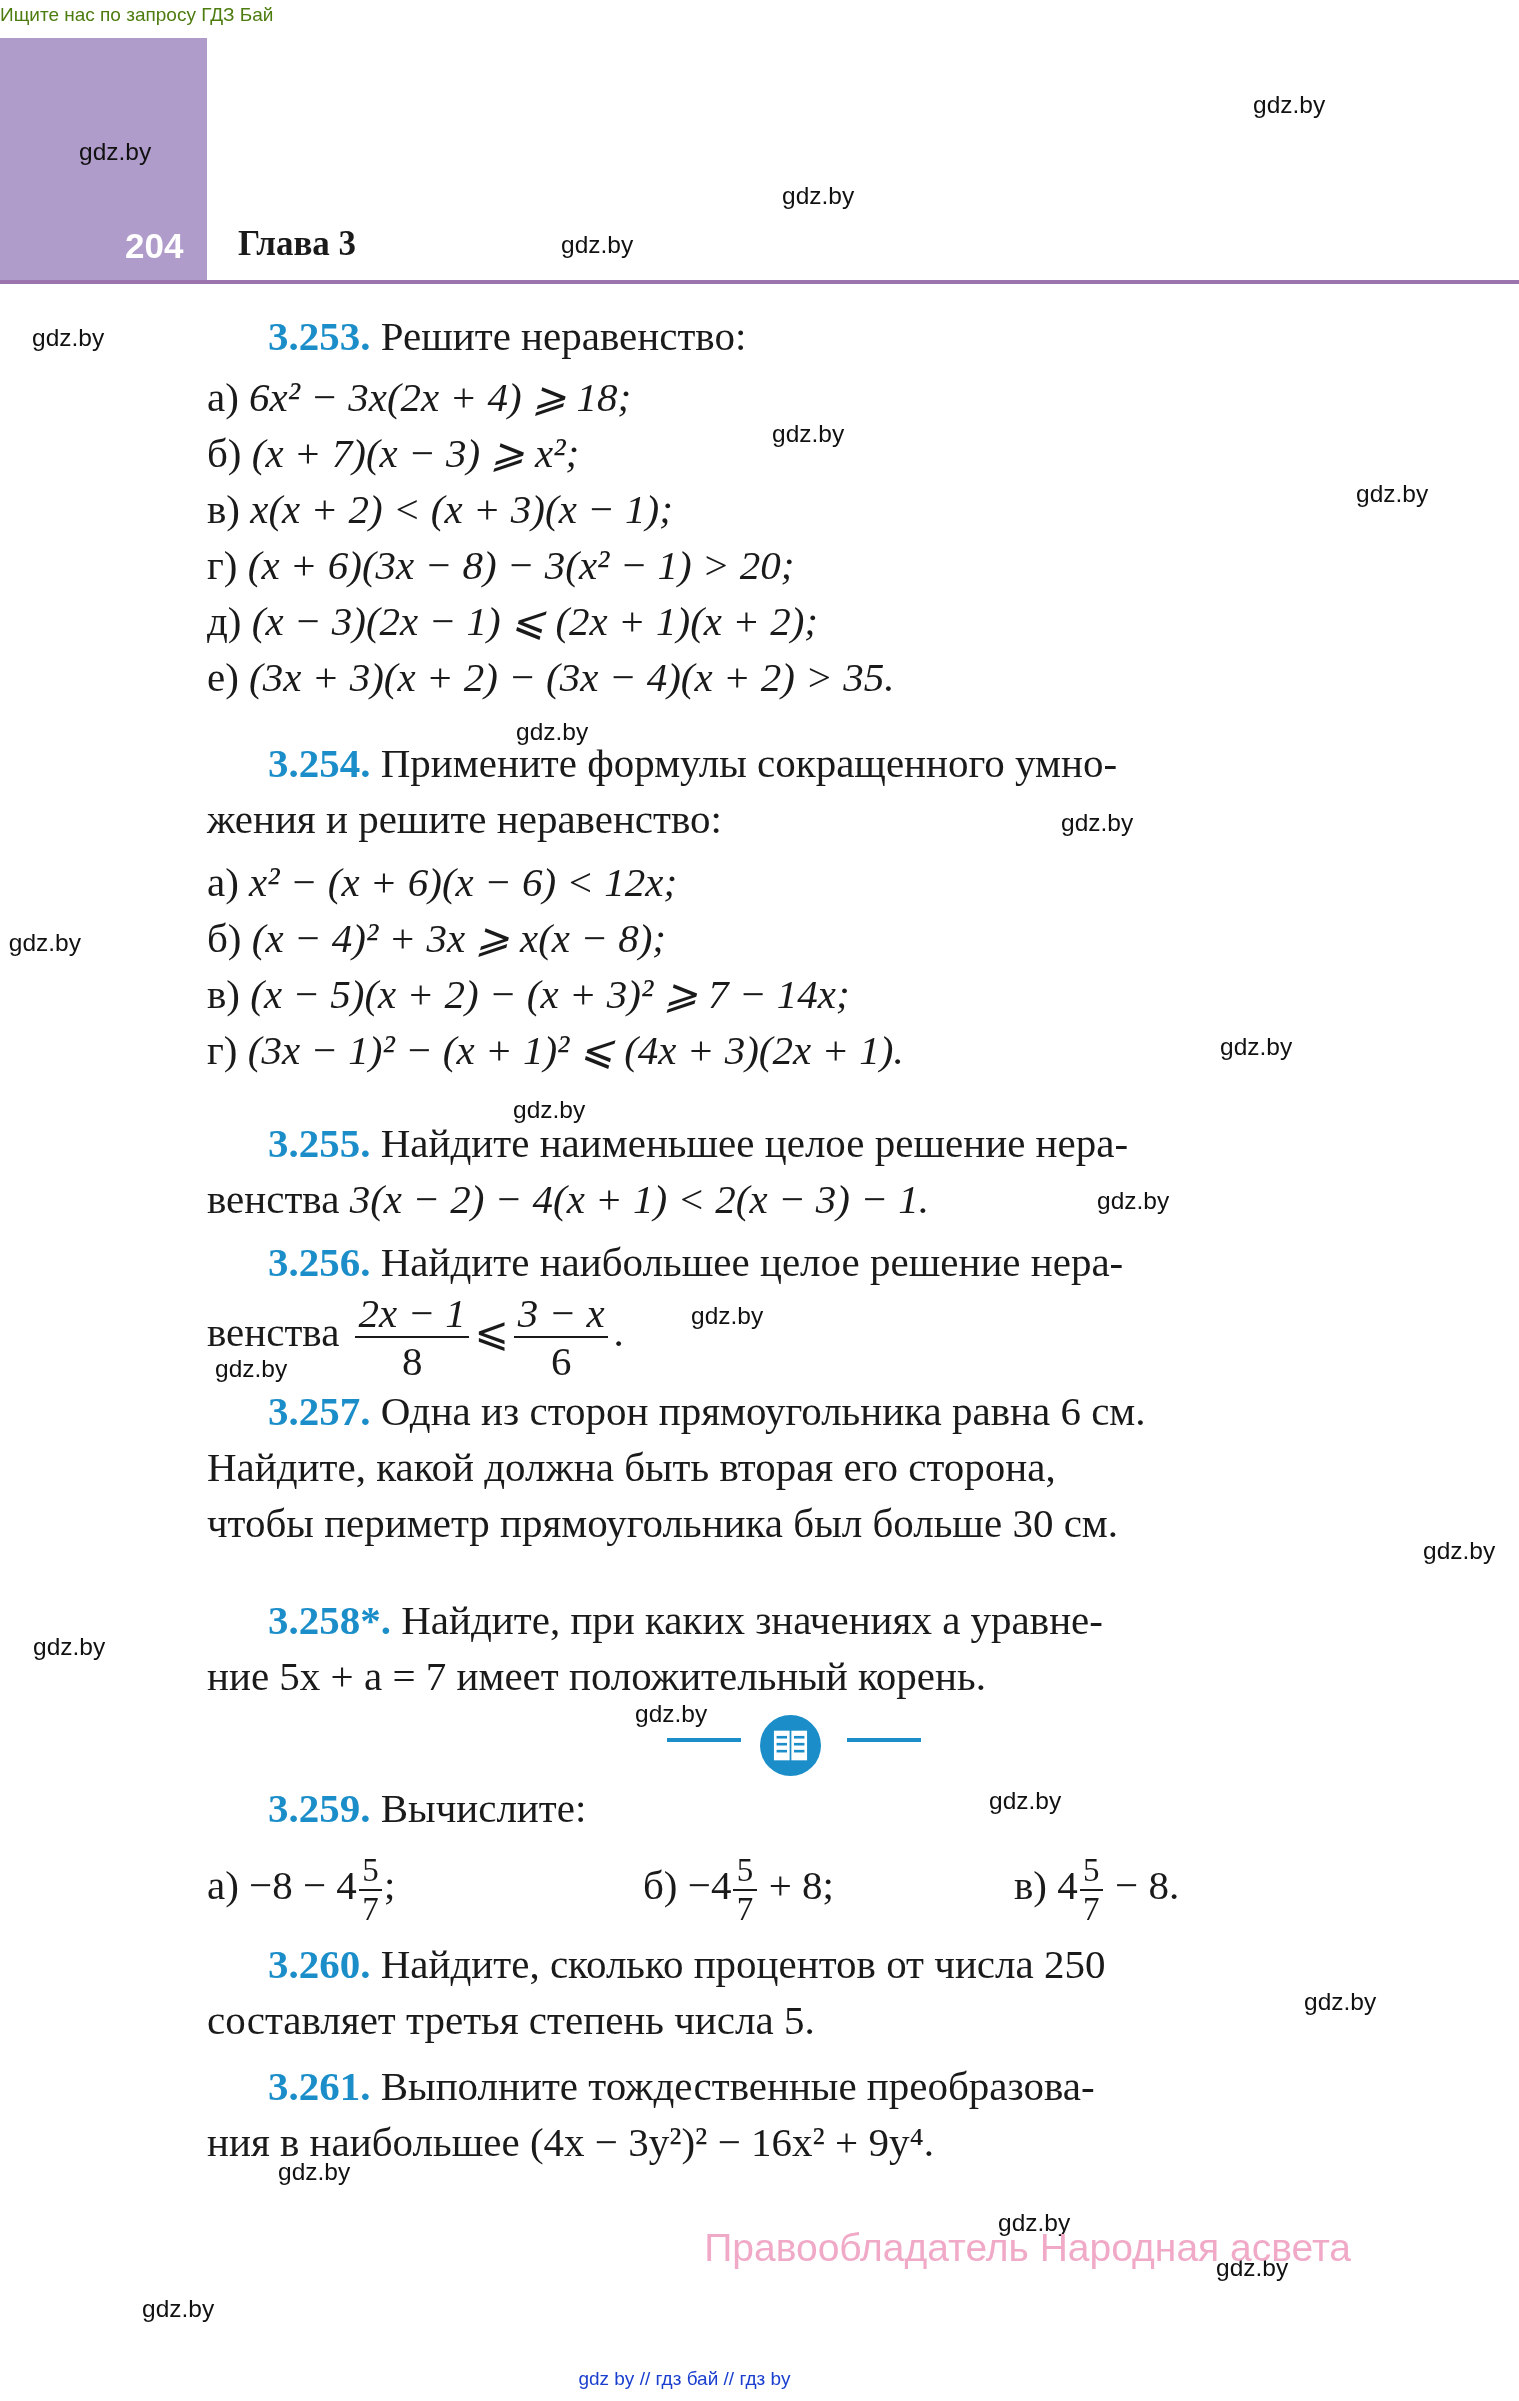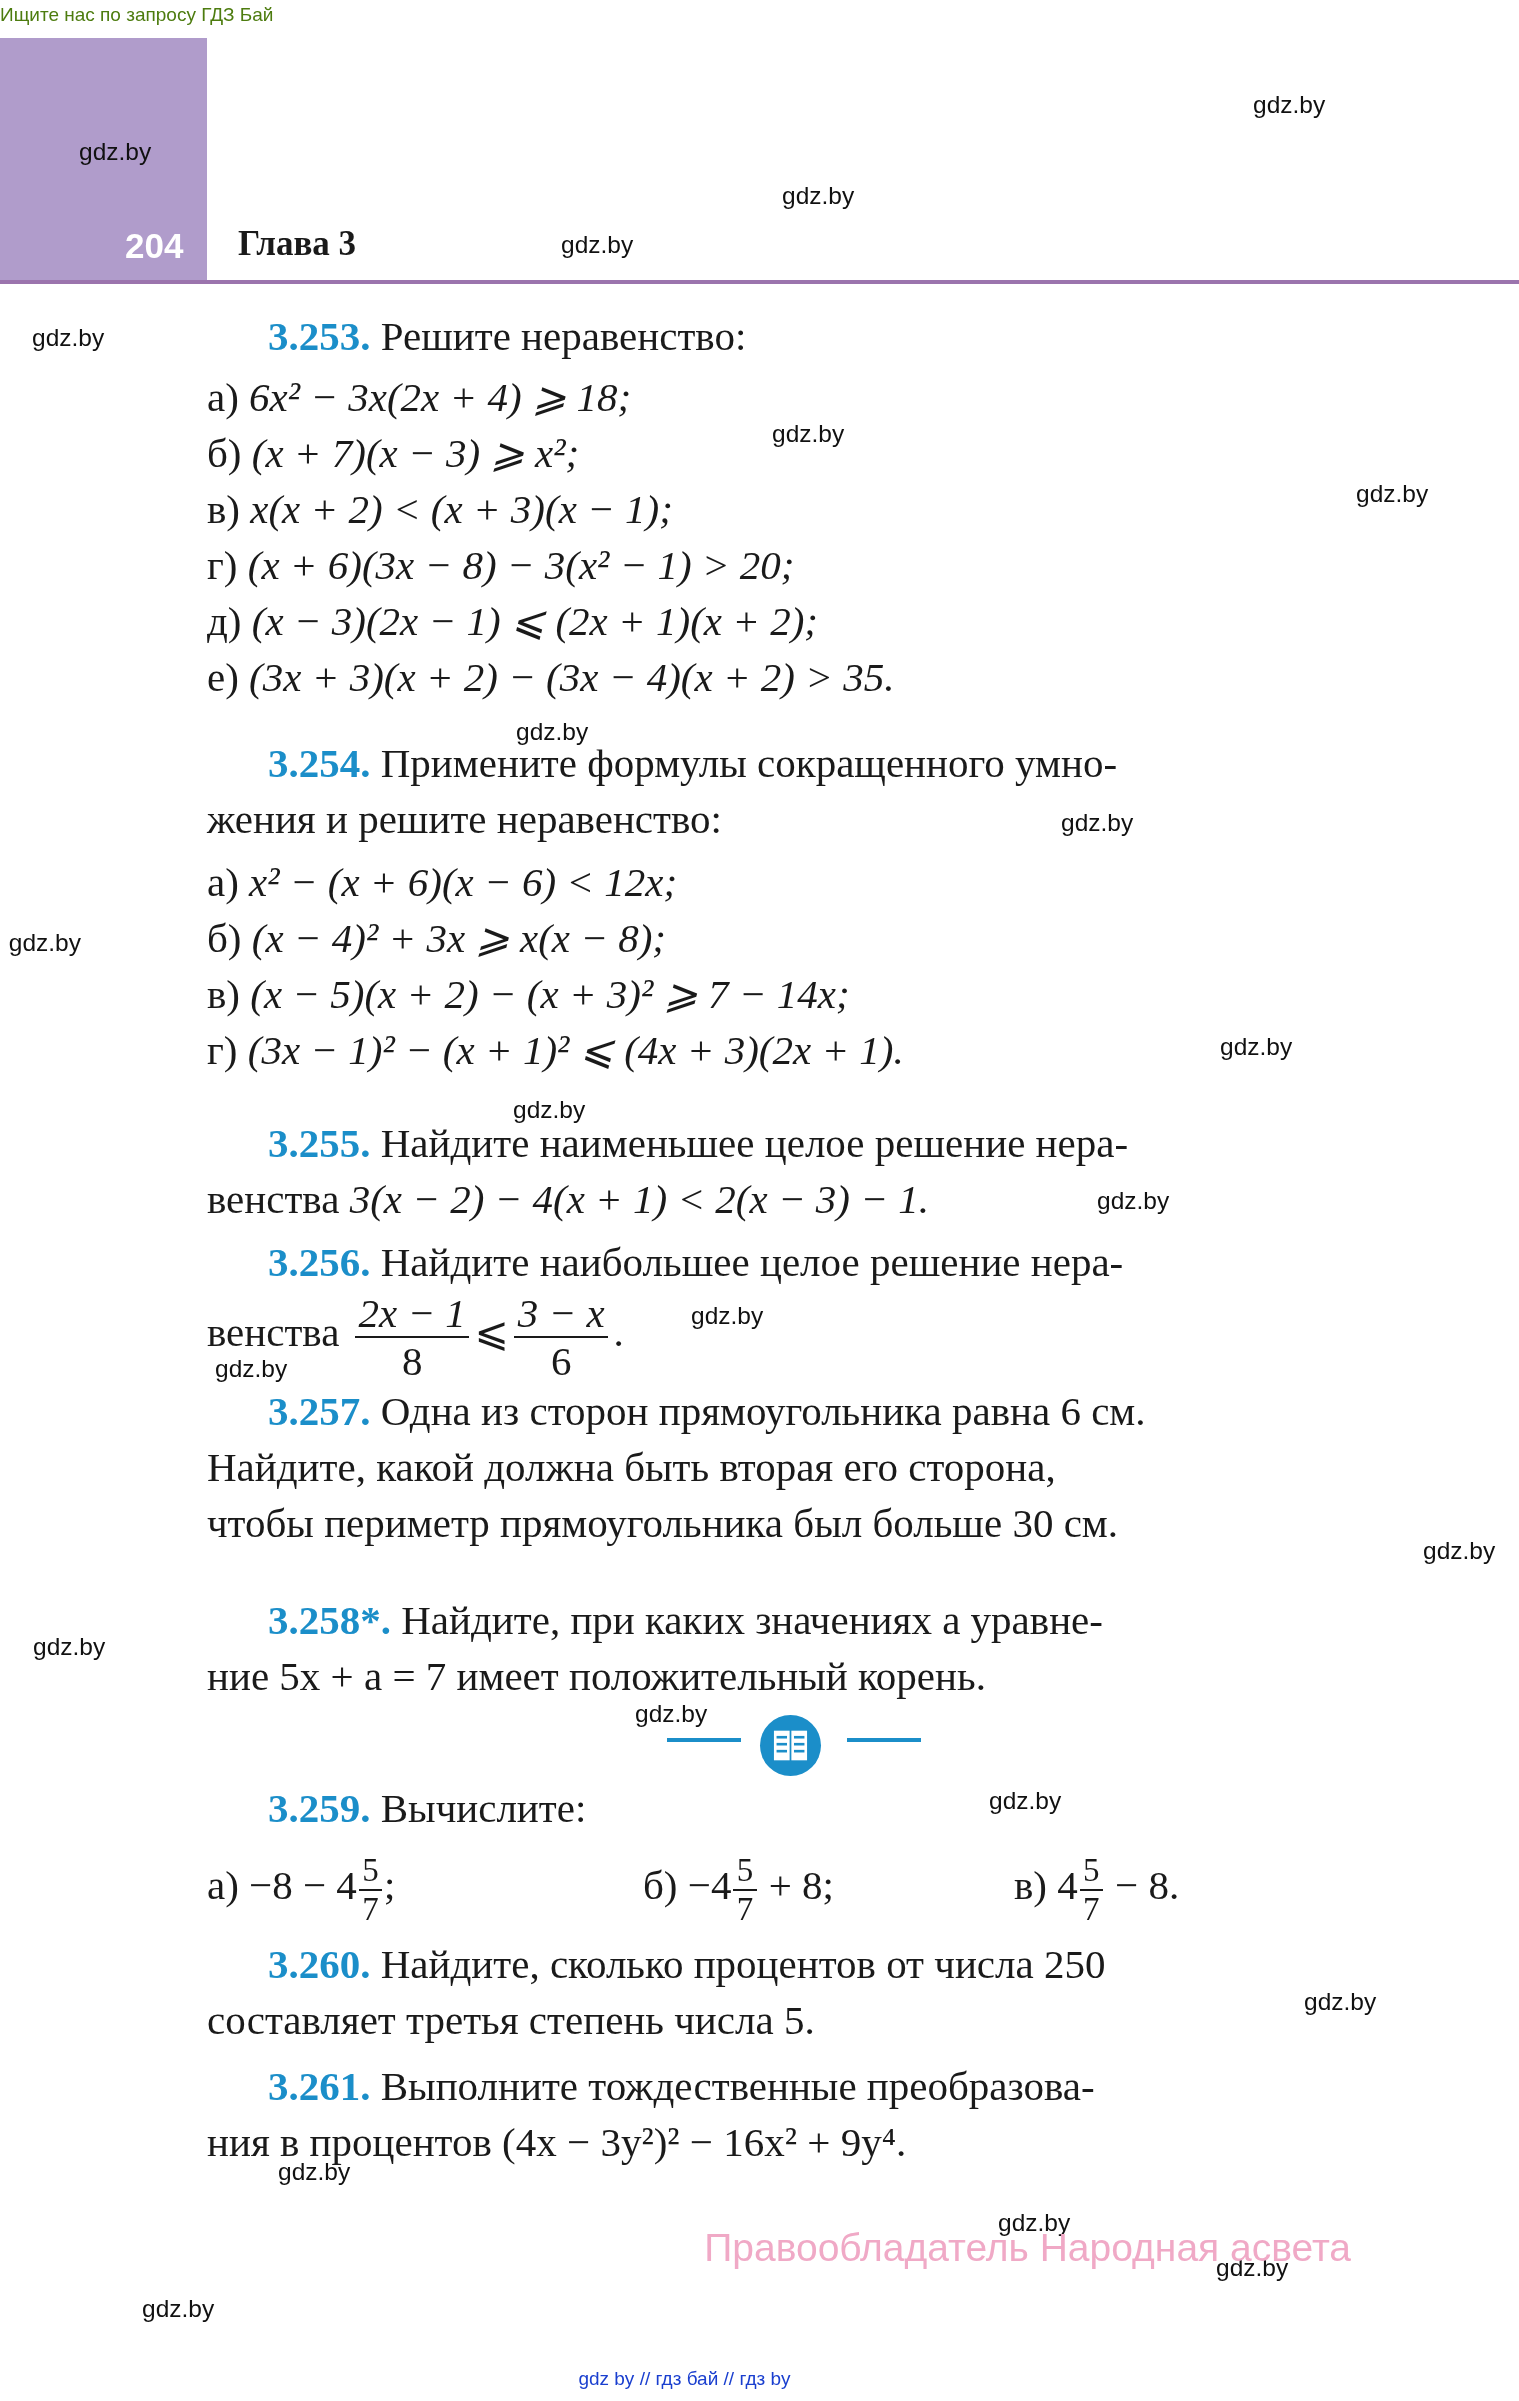--- a/index.html
+++ b/index.html
@@ -190,21 +190,21 @@
     <span>Найдите, сколько процентов от числа 250</span>
   </div>
   <div class="line">составляет третья степень числа 5.</div>
 </div>
 
 <div class="content" style="top:2058px;">
   <div class="line indent">
     <span class="num">3.261.</span>
     <span>Выполните тождественные преобразова-</span>
   </div>
-  <div class="line">ния в процентов (4x − 3y²)² − 16x² + 9y⁴.</div>
+  <div class="line">ния в наибольшее (4x − 3y²)² − 16x² + 9y⁴.</div>
 </div>
 
 <div id="wm-layer">
   <span class="wm" style="left: 79px; top: 138px;">gdz.by</span>
   <span class="wm" style="left: 1253px; top: 91px;">gdz.by</span>
   <span class="wm" style="left: 782px; top: 182px;">gdz.by</span>
   <span class="wm" style="left: 561px; top: 231px;">gdz.by</span>
   <span class="wm" style="left: 32px; top: 324px;">gdz.by</span>
   <span class="wm" style="left: 772px; top: 420px;">gdz.by</span>
   <span class="wm" style="left: 1356px; top: 480px;">gdz.by</span>

